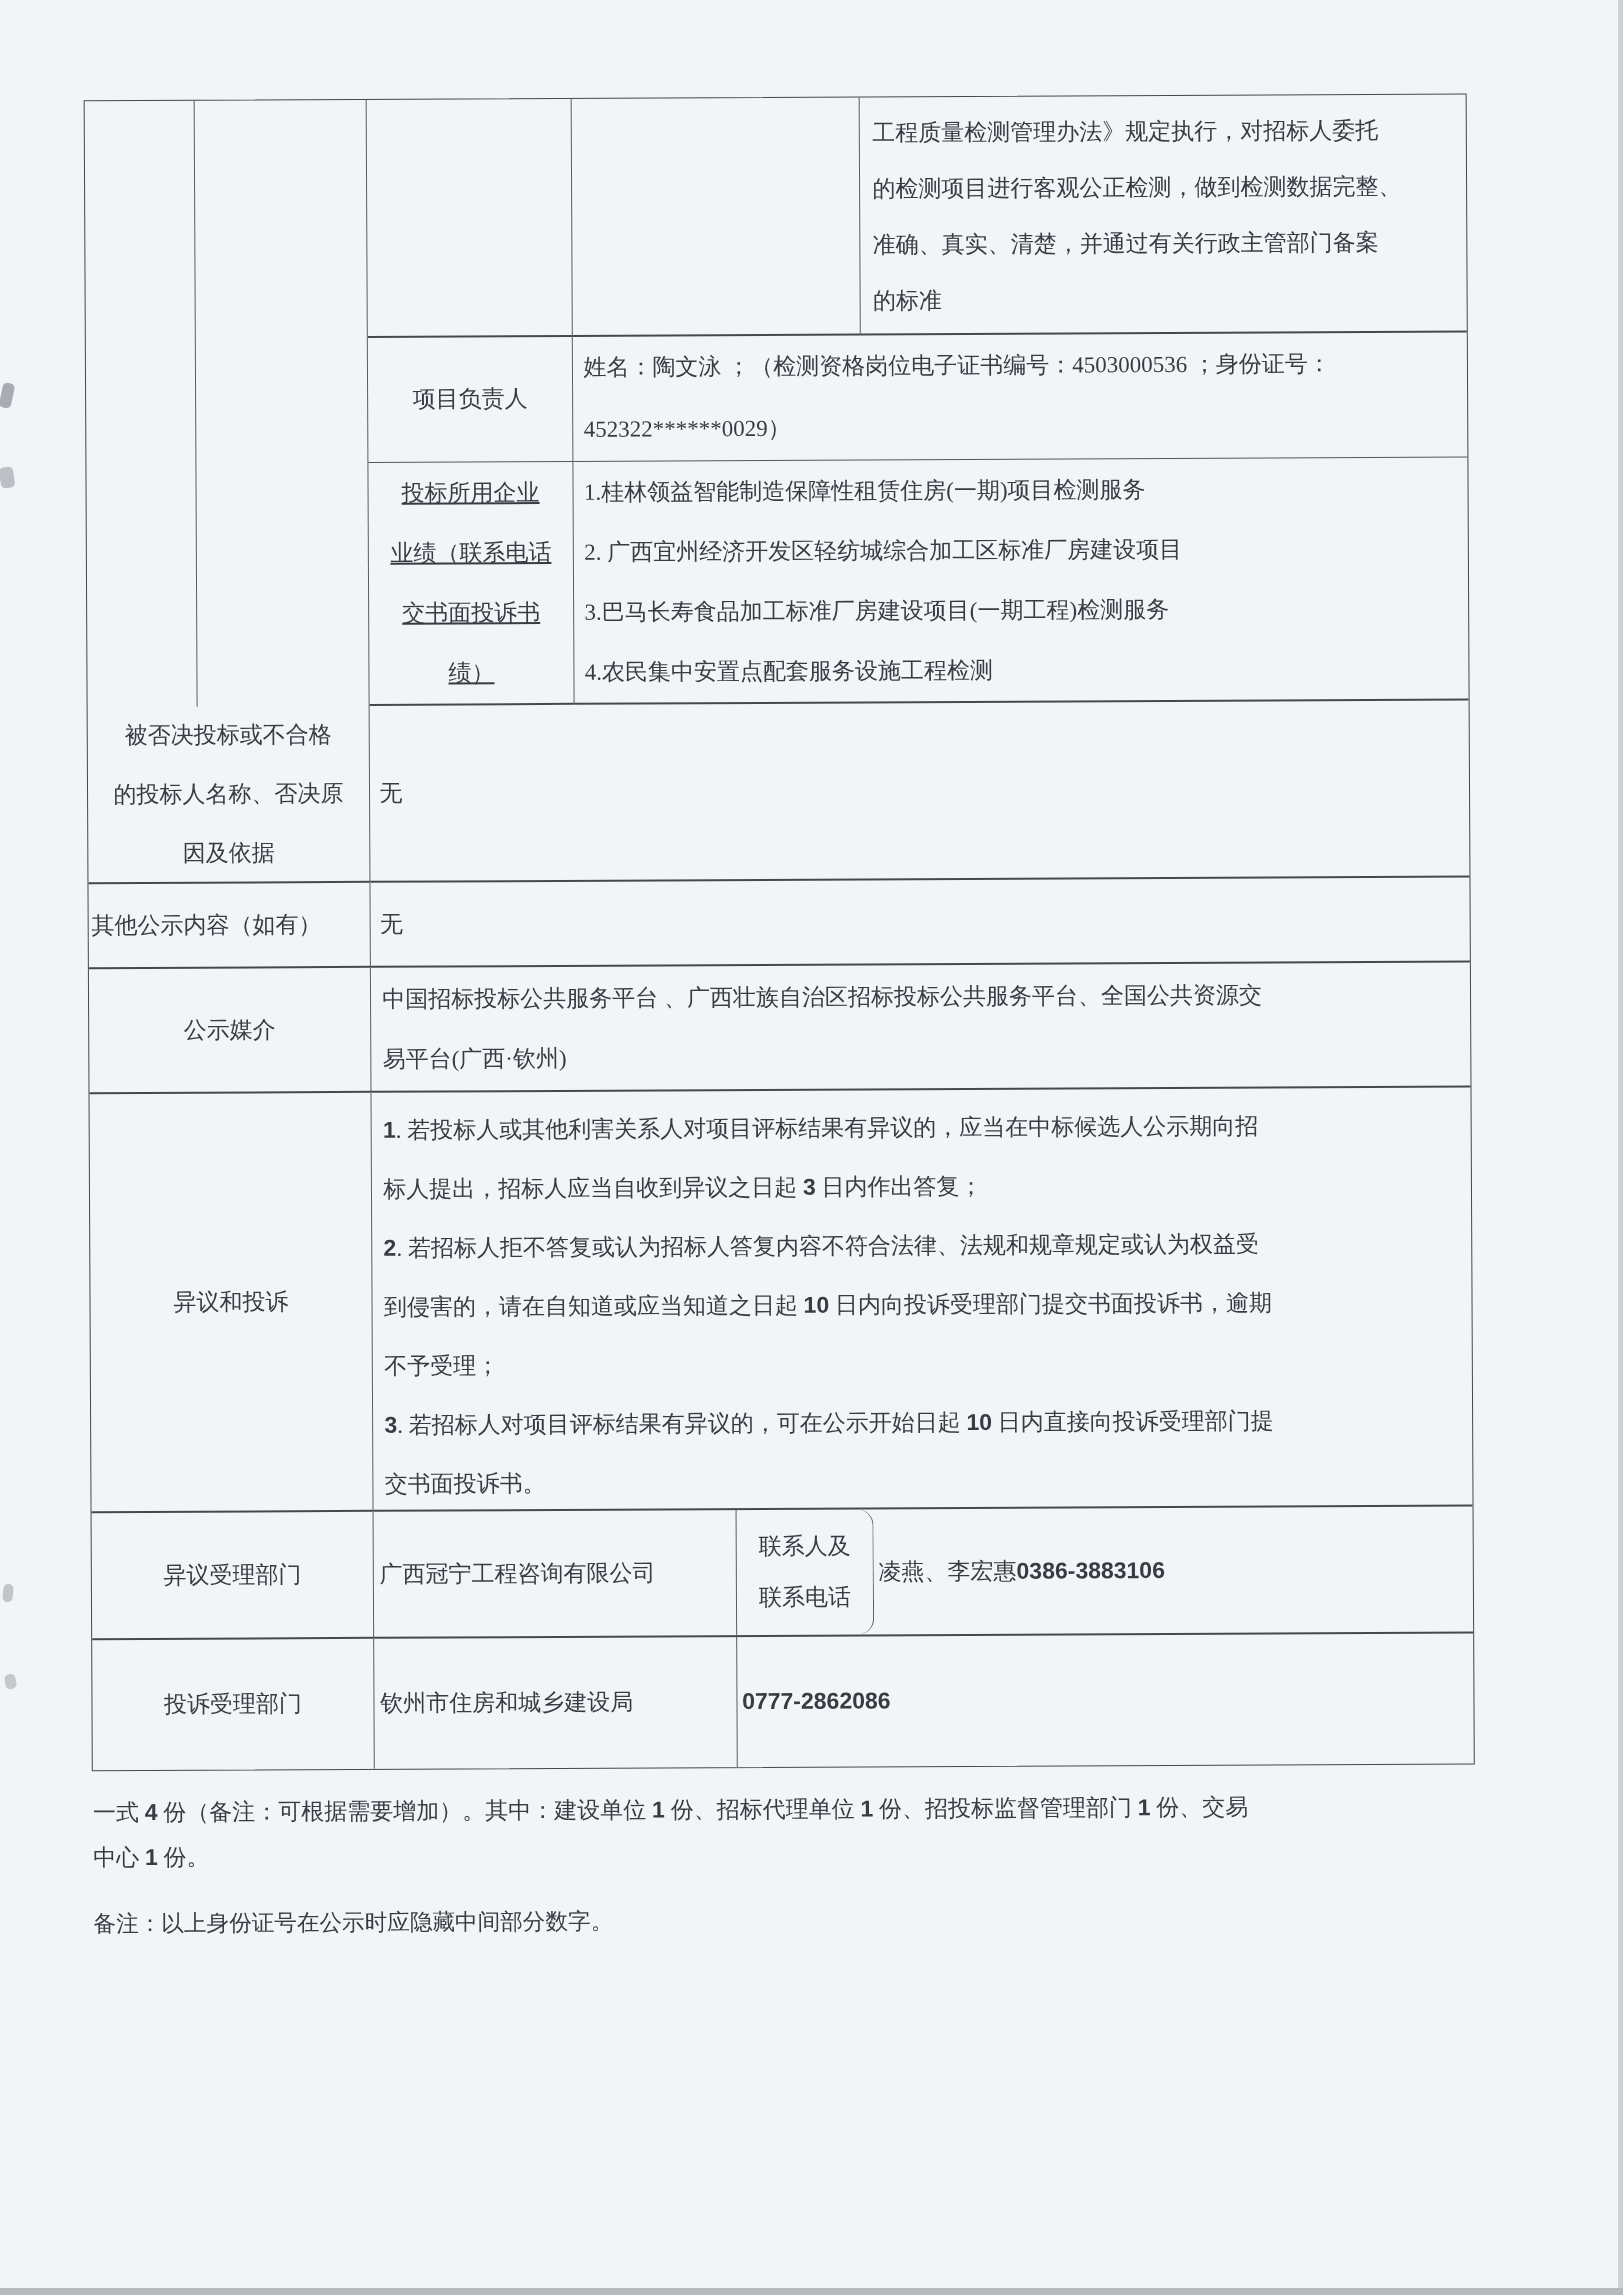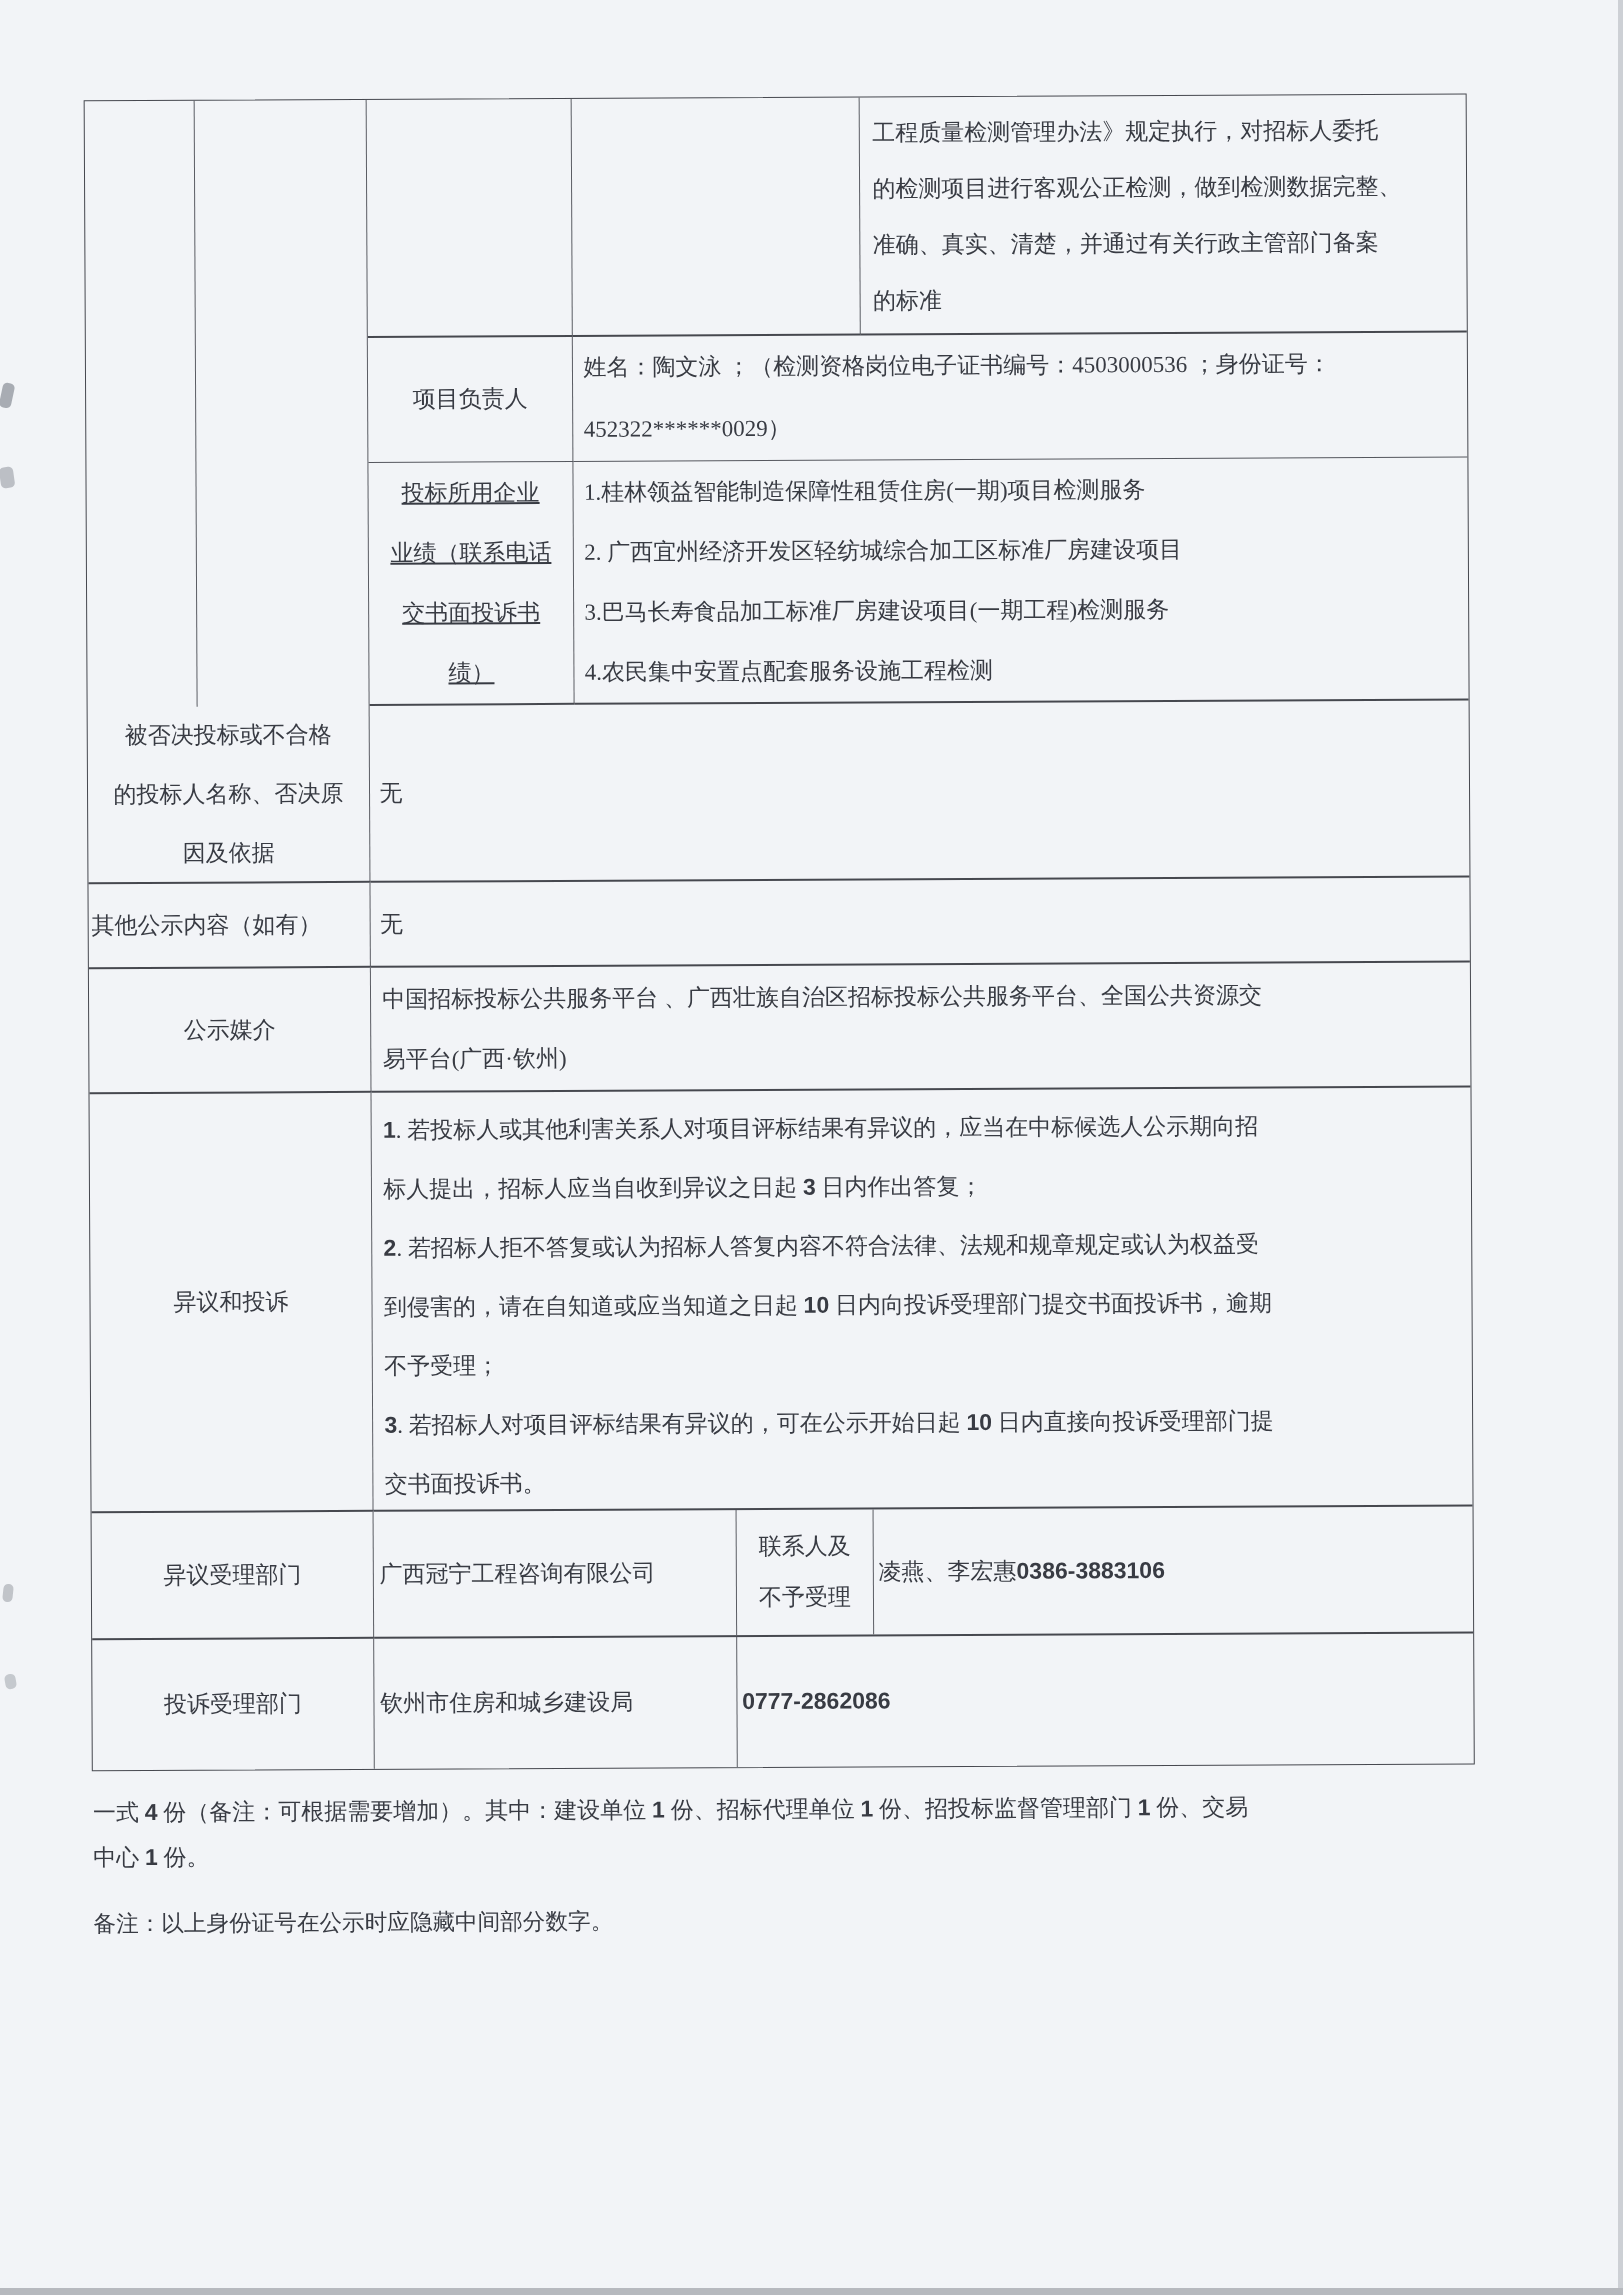--- a/index.html
+++ b/index.html
@@ -36,21 +36,21 @@
   .perf-value .ln { line-height:60px; white-space:nowrap; }
   .rejected-label .ln { line-height:59px; white-space:nowrap; }
   .media-value .ln { line-height:60px; white-space:nowrap; }
   .objection-value { padding:7.5px 4.7px 0 11.3px; }
   .objection-value .ln { line-height:59px; white-space:nowrap; }
 
   .dept-flex { display:flex; }
   .dept-org { width:363px; border-right:1.4px solid #5b5d64; box-sizing:border-box;
               display:flex; align-items:center; padding-left:5.7px; white-space:nowrap; }
   .dept-contact-label { width:137px; border-right:1.4px solid #5b5d64; box-sizing:border-box;
-              display:flex; flex-direction:column; justify-content:space-evenly; align-items:center; text-align:right; }
+              display:flex; flex-direction:column; justify-content:space-evenly; align-items:center; text-align:right;border-radius:16px; }
   .dept-contact-value { flex:1; display:flex; align-items:center; padding-left:4.7px; white-space:nowrap; }
 
   b { font-family:"Liberation Sans","DejaVu Sans",sans-serif; font-weight:700; }
 
   
   .copies-note { position:absolute; left:89px; top:1787px; width:1395px; font-size:23px; }
   .copies-note .ln { line-height:45px; white-space:nowrap; }
   .privacy-remark { position:absolute; left:89px; top:1905px; font-size:22.6px; line-height:31px; white-space:nowrap; }
 
   
@@ -125,21 +125,21 @@
       <div class="ln">不予受理；</div>
       <div class="ln"><b>3</b>. 若招标人对项目评标结果有异议的，可在公示开始日起 <b>10</b> 日内直接向投诉受理部门提</div>
       <div class="ln">交书面投诉书。</div>
     </div>
 
     <div class="cell br bb center-col" style="grid-column:1/3; grid-row:8/9;">异议受理部门</div>
     <div class="cell bb dept-flex" style="grid-column:3/6; grid-row:8/9;">
       <div class="dept-org">广西冠宁工程咨询有限公司</div>
       <div class="dept-contact-label">
         <div>联系人及</div>
-        <div>不予受理</div>
+        <div>联系电话</div>
       </div>
       <div class="dept-contact-value">凌燕、李宏惠 <b>0386-3883106</b></div>
     </div>
 
     <div class="cell br center-col" style="grid-column:1/3; grid-row:9/10;">投诉受理部门</div>
     <div class="cell dept-flex" style="grid-column:3/6; grid-row:9/10;">
       <div class="dept-org">钦州市住房和城乡建设局</div>
       <div class="dept-contact-value">
           <b>0777-2862086</b>
         </div>

